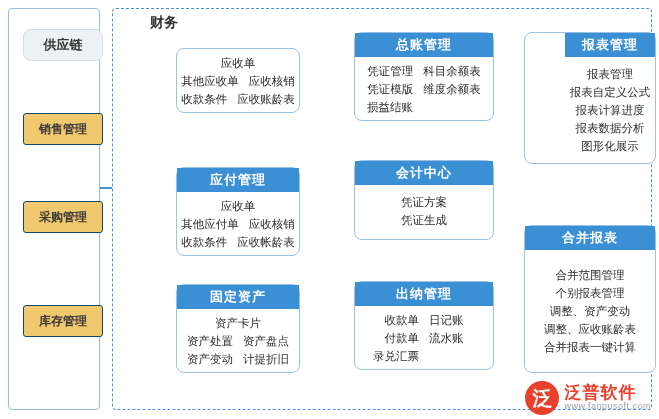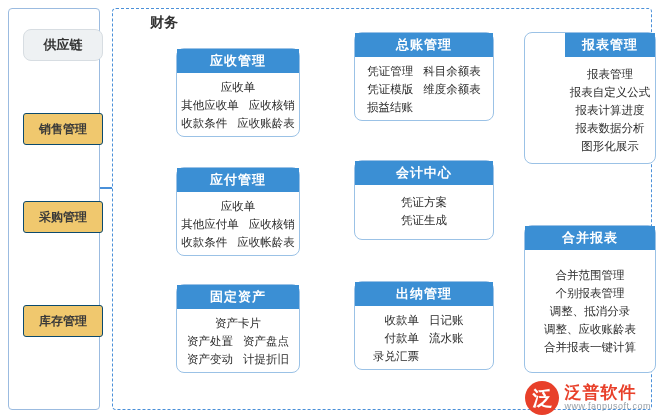--- a/index.html
+++ b/index.html
@@ -120,21 +120,20 @@
     <div class="left-title">供应链</div>
     <div class="left-item li1">销售管理</div>
     <div class="left-item li2">采购管理</div>
     <div class="left-item li3">库存管理</div>
   </div>
 
   <div class="fin-box"></div>
   <div class="fin-title">财务</div>
 
   <div class="card" id="ar">
-    <div class="card-head">应收管理</div>
     <div class="card-body">
       <div class="row single">
           <span class="cell">应收单</span>
         </div>
       <div class="row">
           <span class="cell">其他应收单</span>
           <span class="cell">应收核销</span>
         </div>
       <div class="row">
           <span class="cell">收款条件</span>
@@ -247,21 +246,21 @@
   <div class="card" id="consol">
     <div class="card-head">合并报表</div>
     <div class="card-body" style="padding:16px 2px;">
       <div class="row single">
           <span class="cell">合并范围管理</span>
         </div>
       <div class="row single">
           <span class="cell">个别报表管理</span>
         </div>
       <div class="row single">
-          <span class="cell">调整、抵消分录</span>
+          <span class="cell">调整、资产变动</span>
         </div>
       <div class="row single">
           <span class="cell">调整、应收账龄表</span>
         </div>
       <div class="row single">
           <span class="cell">合并报表一键计算</span>
         </div>
     </div>
   </div>
 

